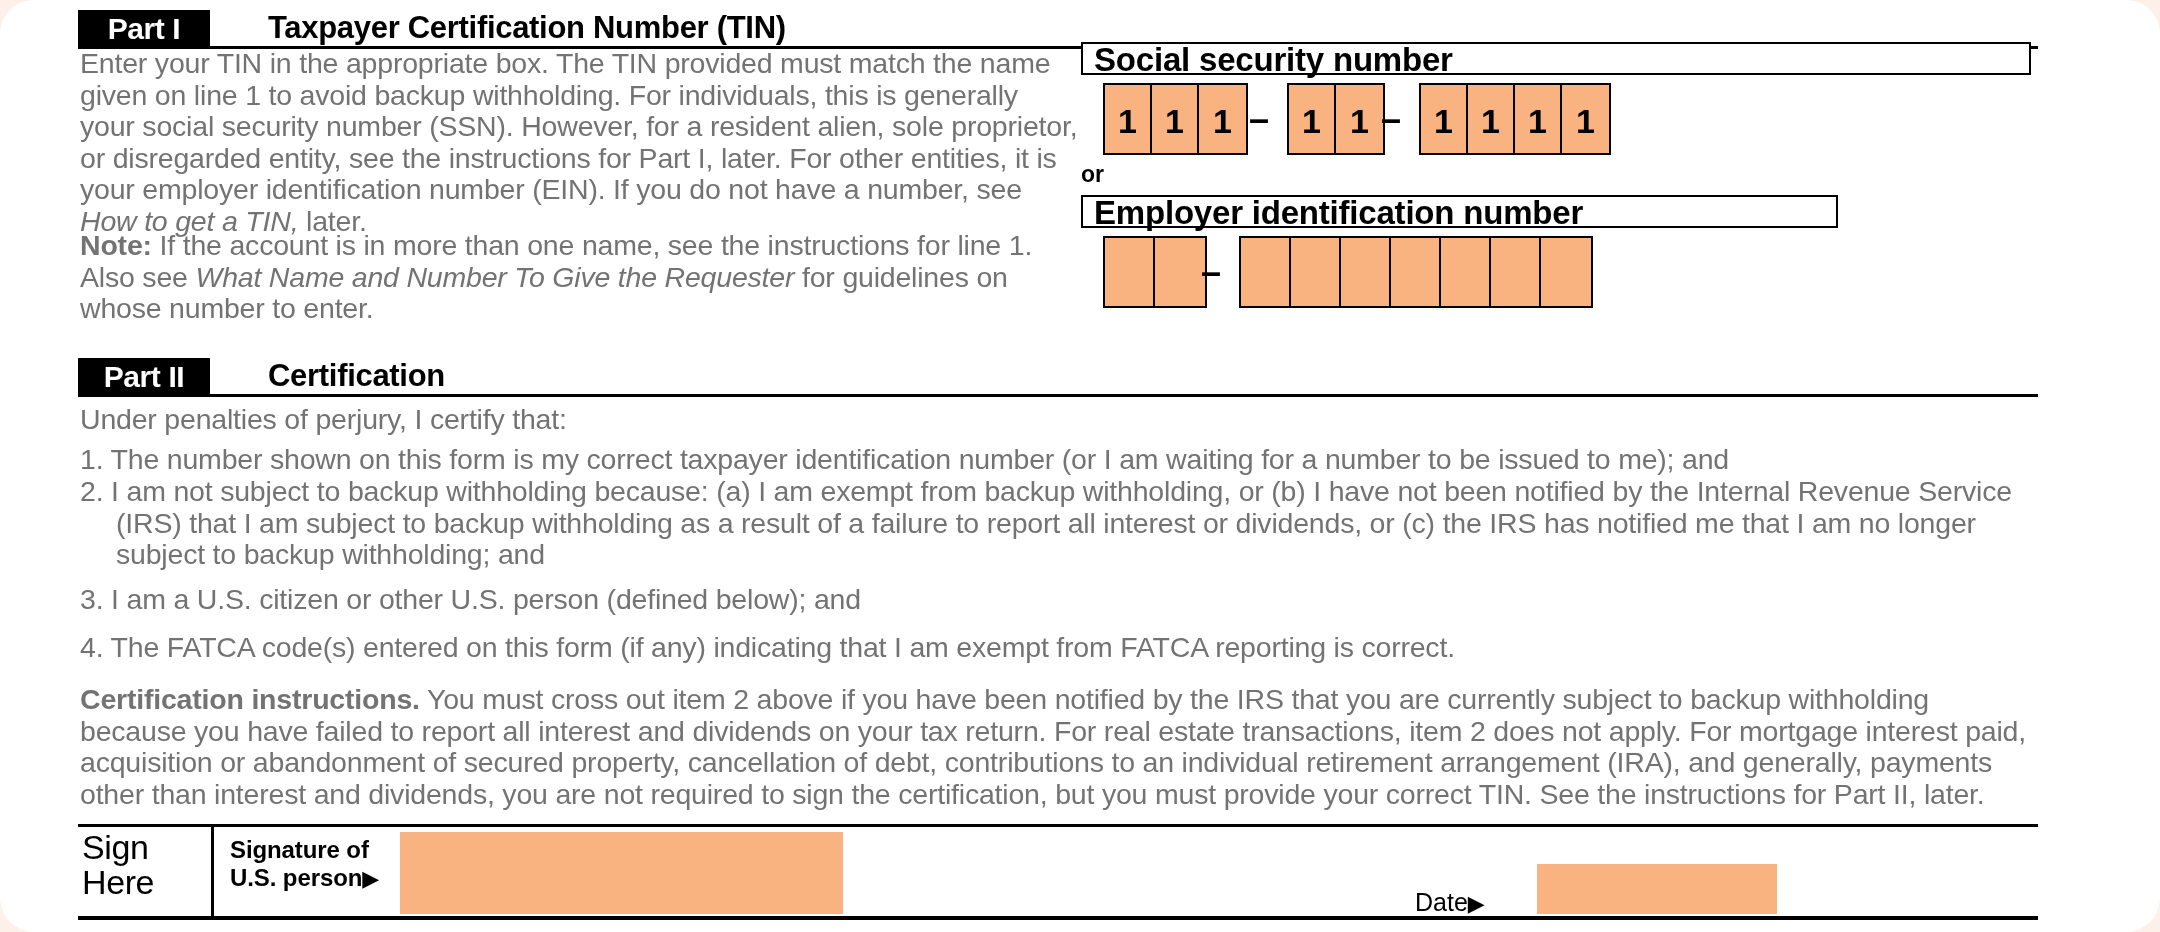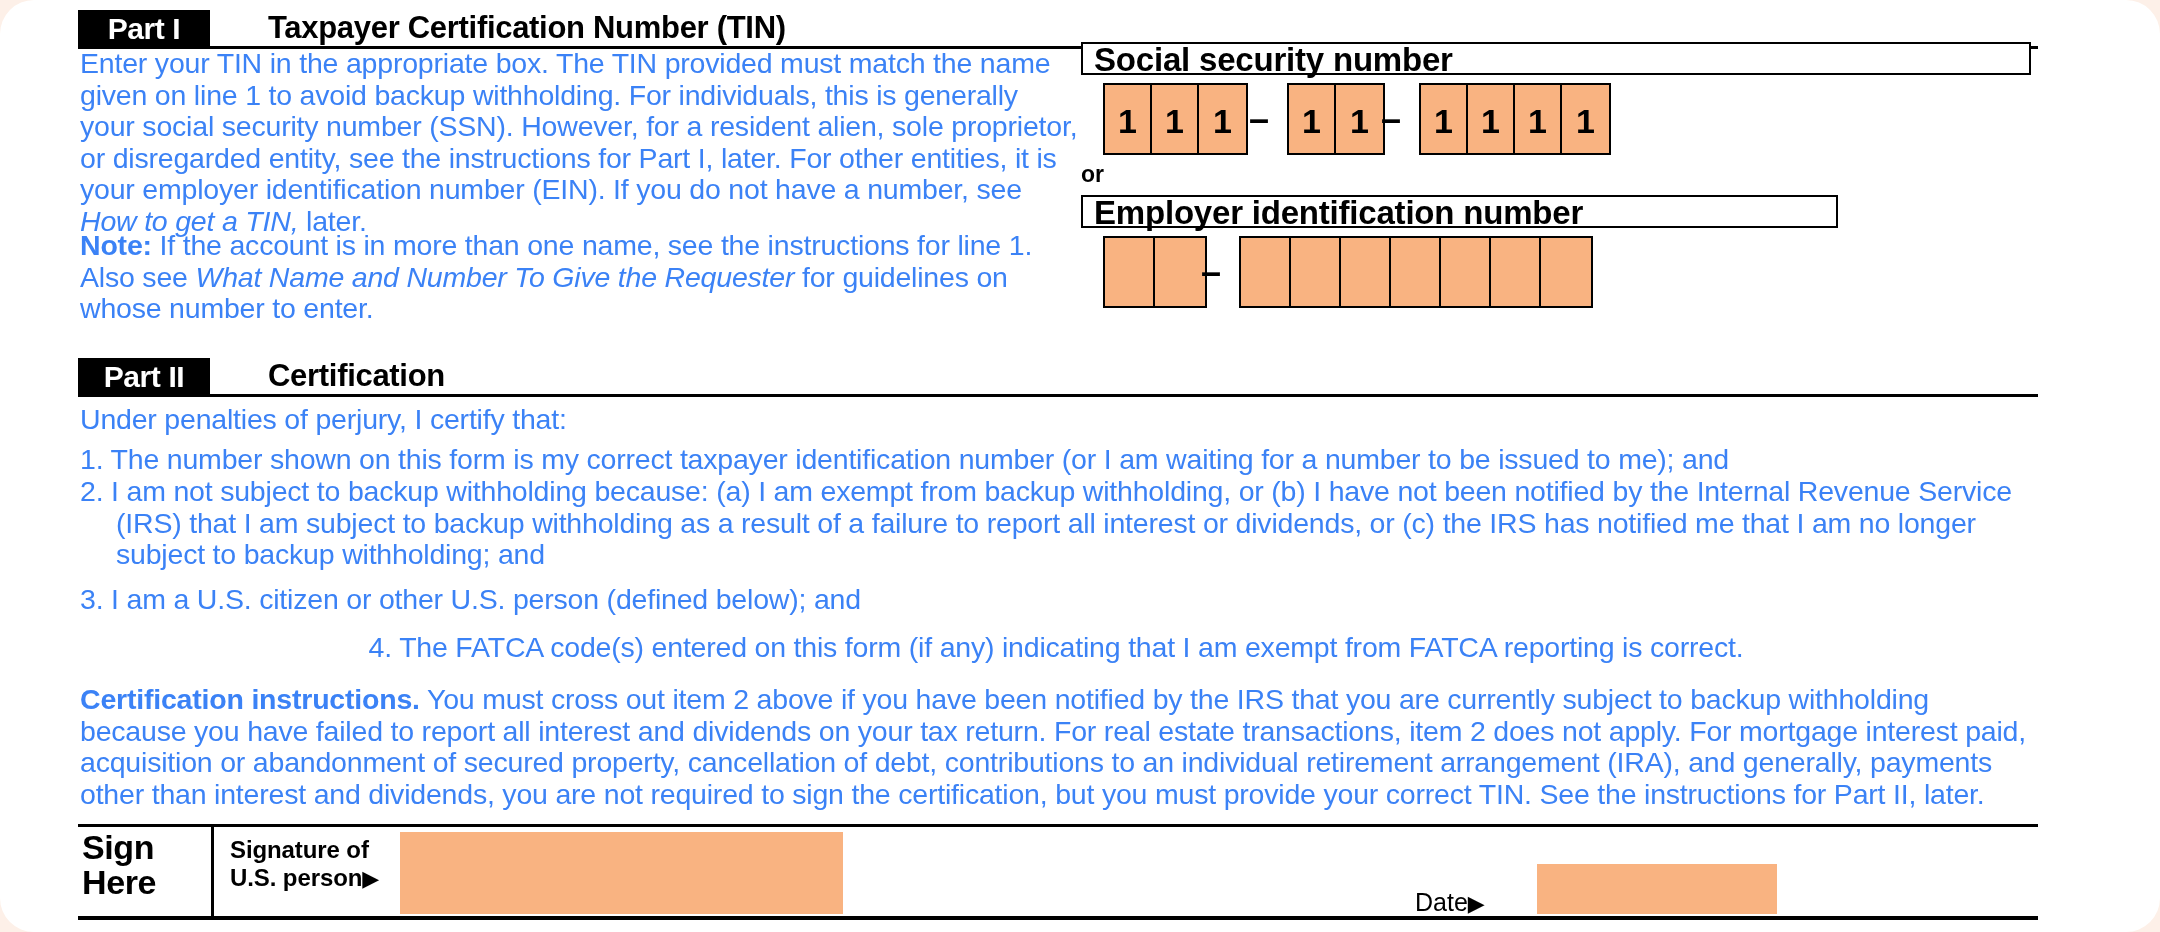--- a/index.html
+++ b/index.html
@@ -30,21 +30,21 @@
     left: 78px;
     top: 8px;
     width: 1960px;
     height: 932px;
   }
 
   
   .body-text {
     font-size: 28.5px;
     line-height: 31.5px;
-    color: #3b82f6;
+    color: #737373;
     letter-spacing: -0.2px;
     font-stretch: condensed;
   }
 
   
   .part-banner {
     position: absolute;
     left: 0;
     width: 1960px;
     height: 38px;
@@ -210,21 +210,21 @@
     top: 908px;
     width: 1960px;
     height: 4px;
     background: #000;
   }
   #sign-here-label {
     position: absolute;
     left: 4px;
     top: 822px;
     width: 120px;
-    font-weight: bold;
+    font-weight: normal;
     font-size: 34px;
     line-height: 35px;
     letter-spacing: -0.4px;
   }
   #sign-divider {
     position: absolute;
     left: 133px;
     top: 819px;
     width: 3px;
     height: 89px;
@@ -338,21 +338,21 @@
       <div class="part-tab">Part II</div>
       <div class="part-title">Certification</div>
     </div>
     <div class="part-rule" style="top:386px;"></div>
 
     <div id="cert-intro" class="body-text">Under penalties of perjury, I certify that:</div>
 
     <div class="cert-item body-text" id="cert-item-0" style="top:436px;">1. The number shown on this form is my correct taxpayer identification number (or I am waiting for a number to be issued to me); and</div>
     <div class="cert-item body-text" id="cert-item-1" style="top:468px;">2. I am not subject to backup withholding because: (a) I am exempt from backup withholding, or (b) I have not been notified by the Internal Revenue Service (IRS) that I am subject to backup withholding as a result of a failure to report all interest or dividends, or (c) the IRS has notified me that I am no longer subject to backup withholding; and</div>
     <div class="cert-item body-text" id="cert-item-2" style="top:576px;">3. I am a U.S. citizen or other U.S. person (defined below); and</div>
-    <div class="cert-item body-text" id="cert-item-3" style="top:624px;text-align:center;">4. The FATCA code(s) entered on this form (if any) indicating that I am exempt from FATCA reporting is correct.</div>
+    <div class="cert-item body-text" id="cert-item-3" style="top:624px;">4. The FATCA code(s) entered on this form (if any) indicating that I am exempt from FATCA reporting is correct.</div>
 
     <div id="cert-instructions" class="body-text"><b>Certification instructions.</b> You must cross out item 2 above if you have been notified by the IRS that you are currently subject to backup withholding because you have failed to report all interest and dividends on your tax return. For real estate transactions, item 2 does not apply. For mortgage interest paid, acquisition or abandonment of secured property, cancellation of debt, contributions to an individual retirement arrangement (IRA), and generally, payments other than interest and dividends, you are not required to sign the certification, but you must provide your correct TIN. See the instructions for Part II, later.</div>
 
     <div id="sign-rule-top"></div>
 
     <div id="sign-here-label">
       <div>Sign</div>
       <div>Here</div>
     </div>
 

